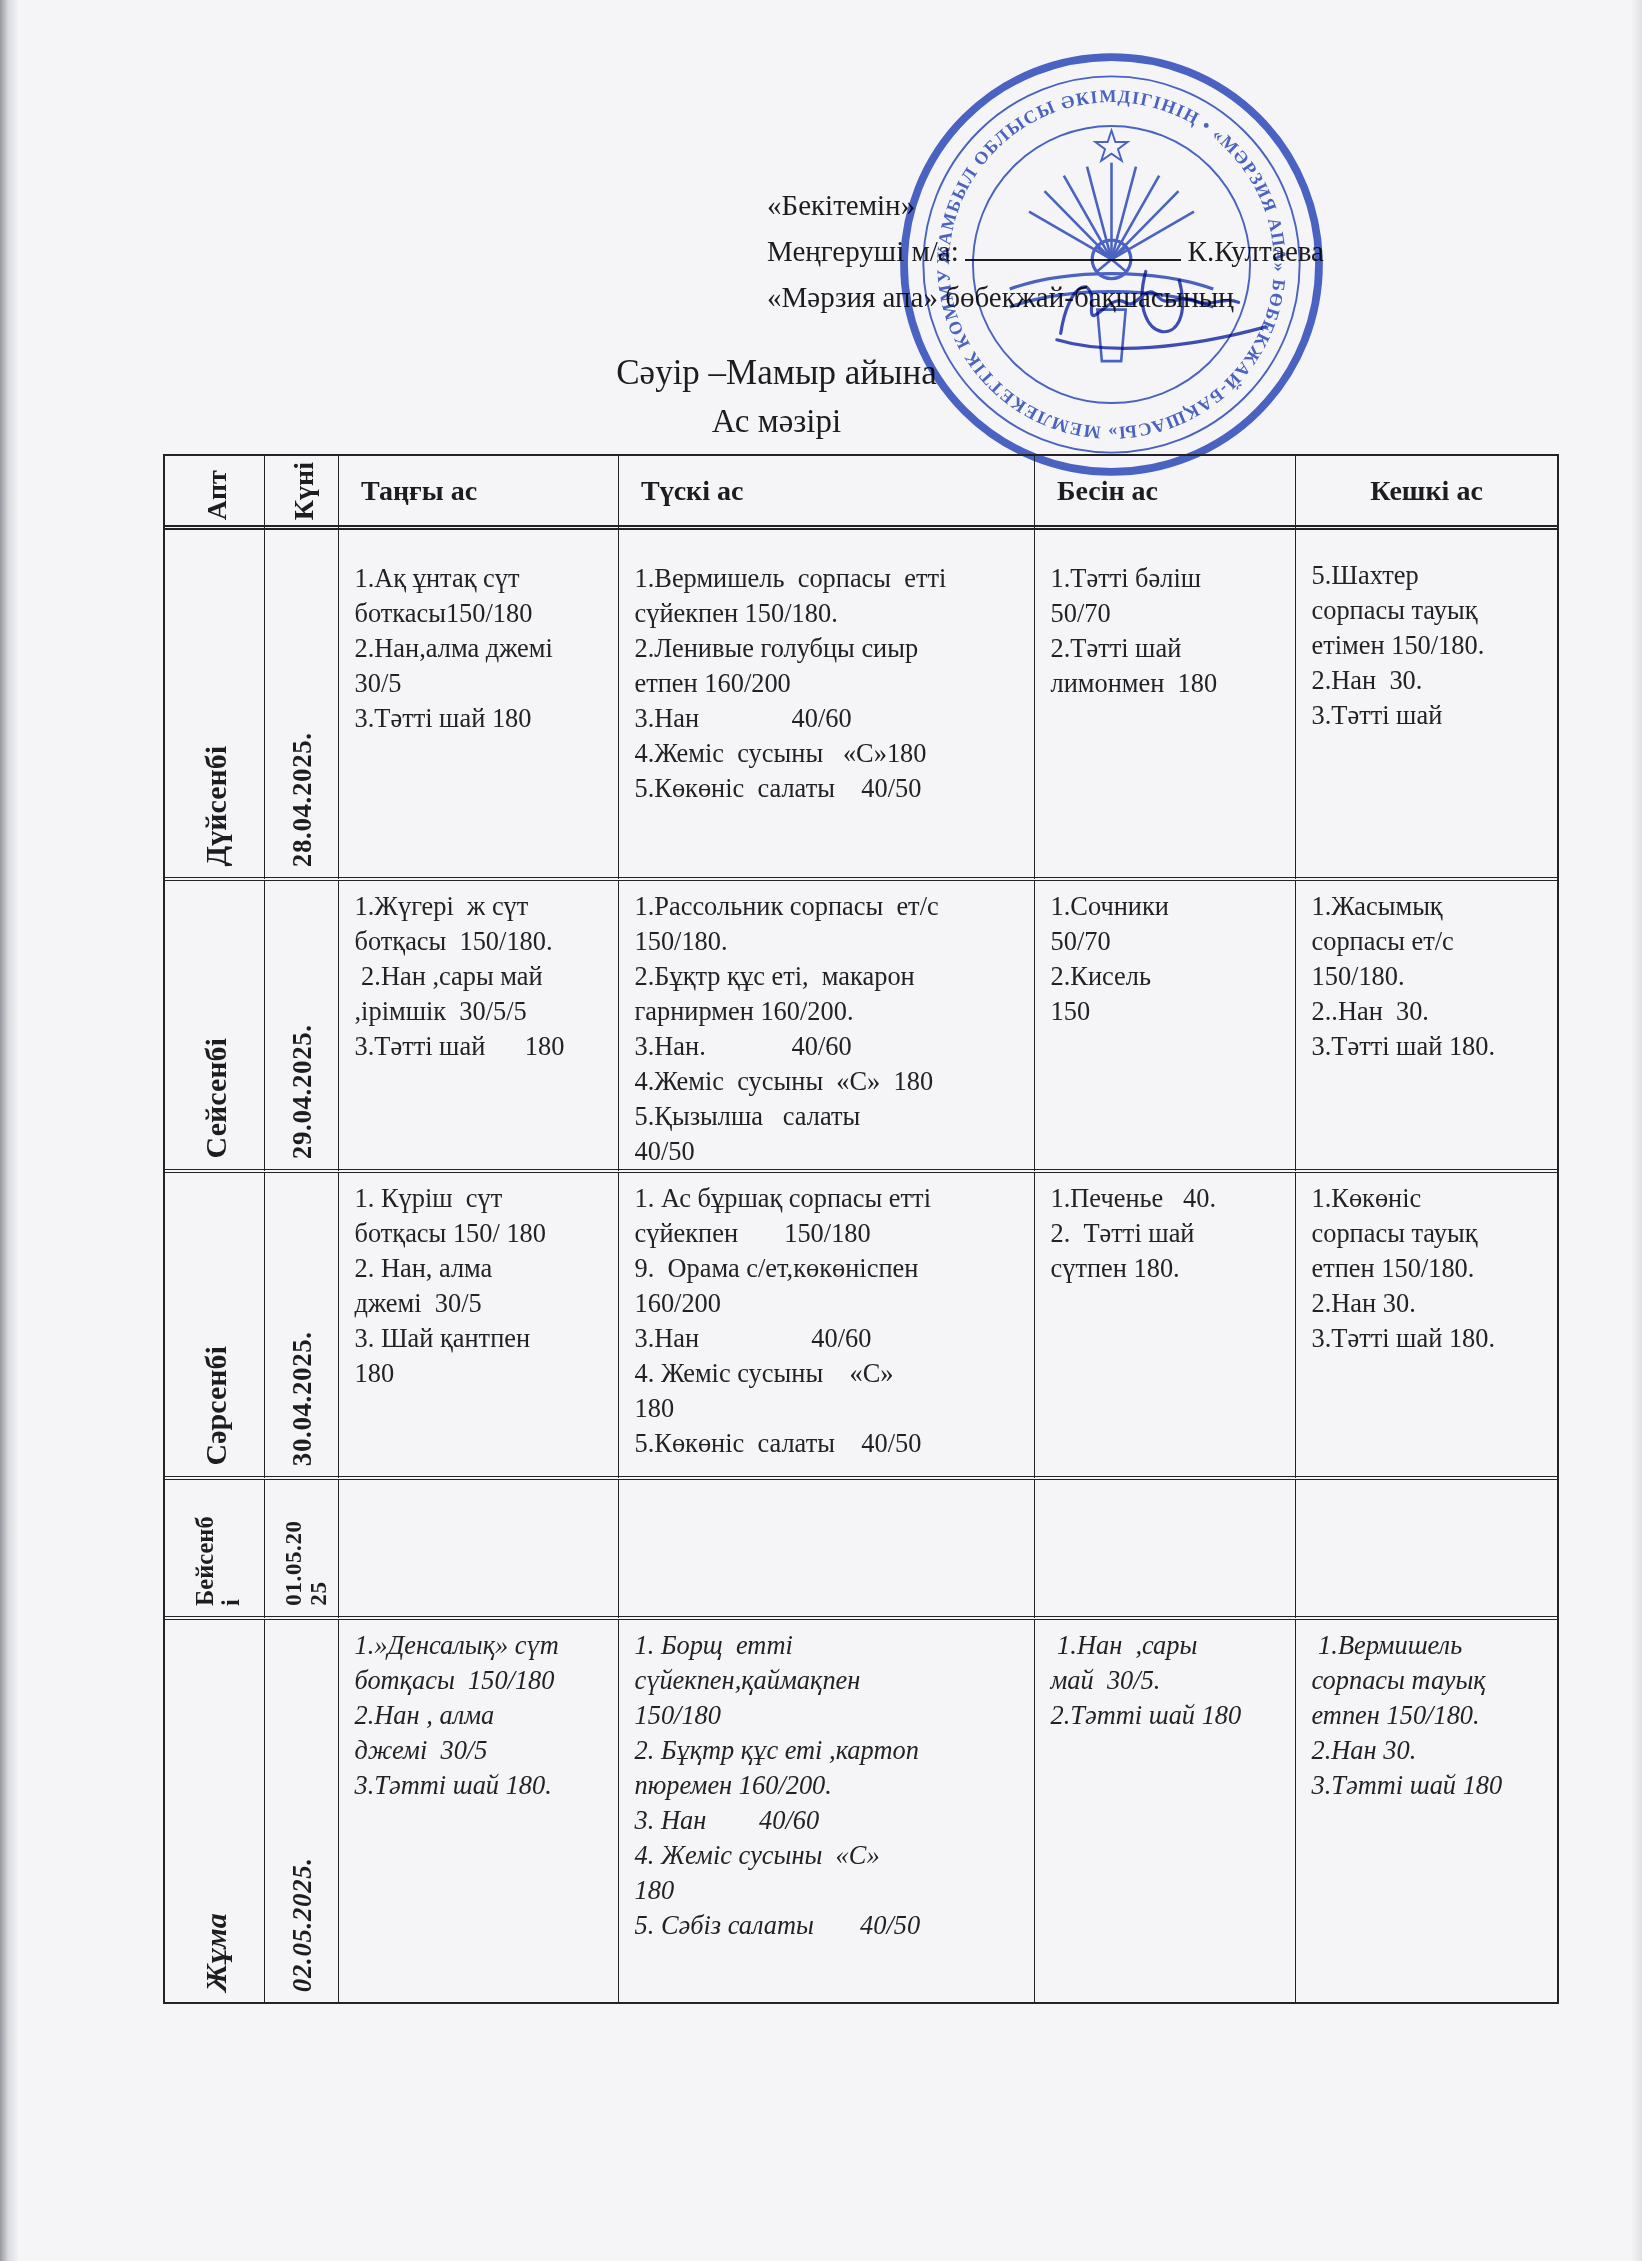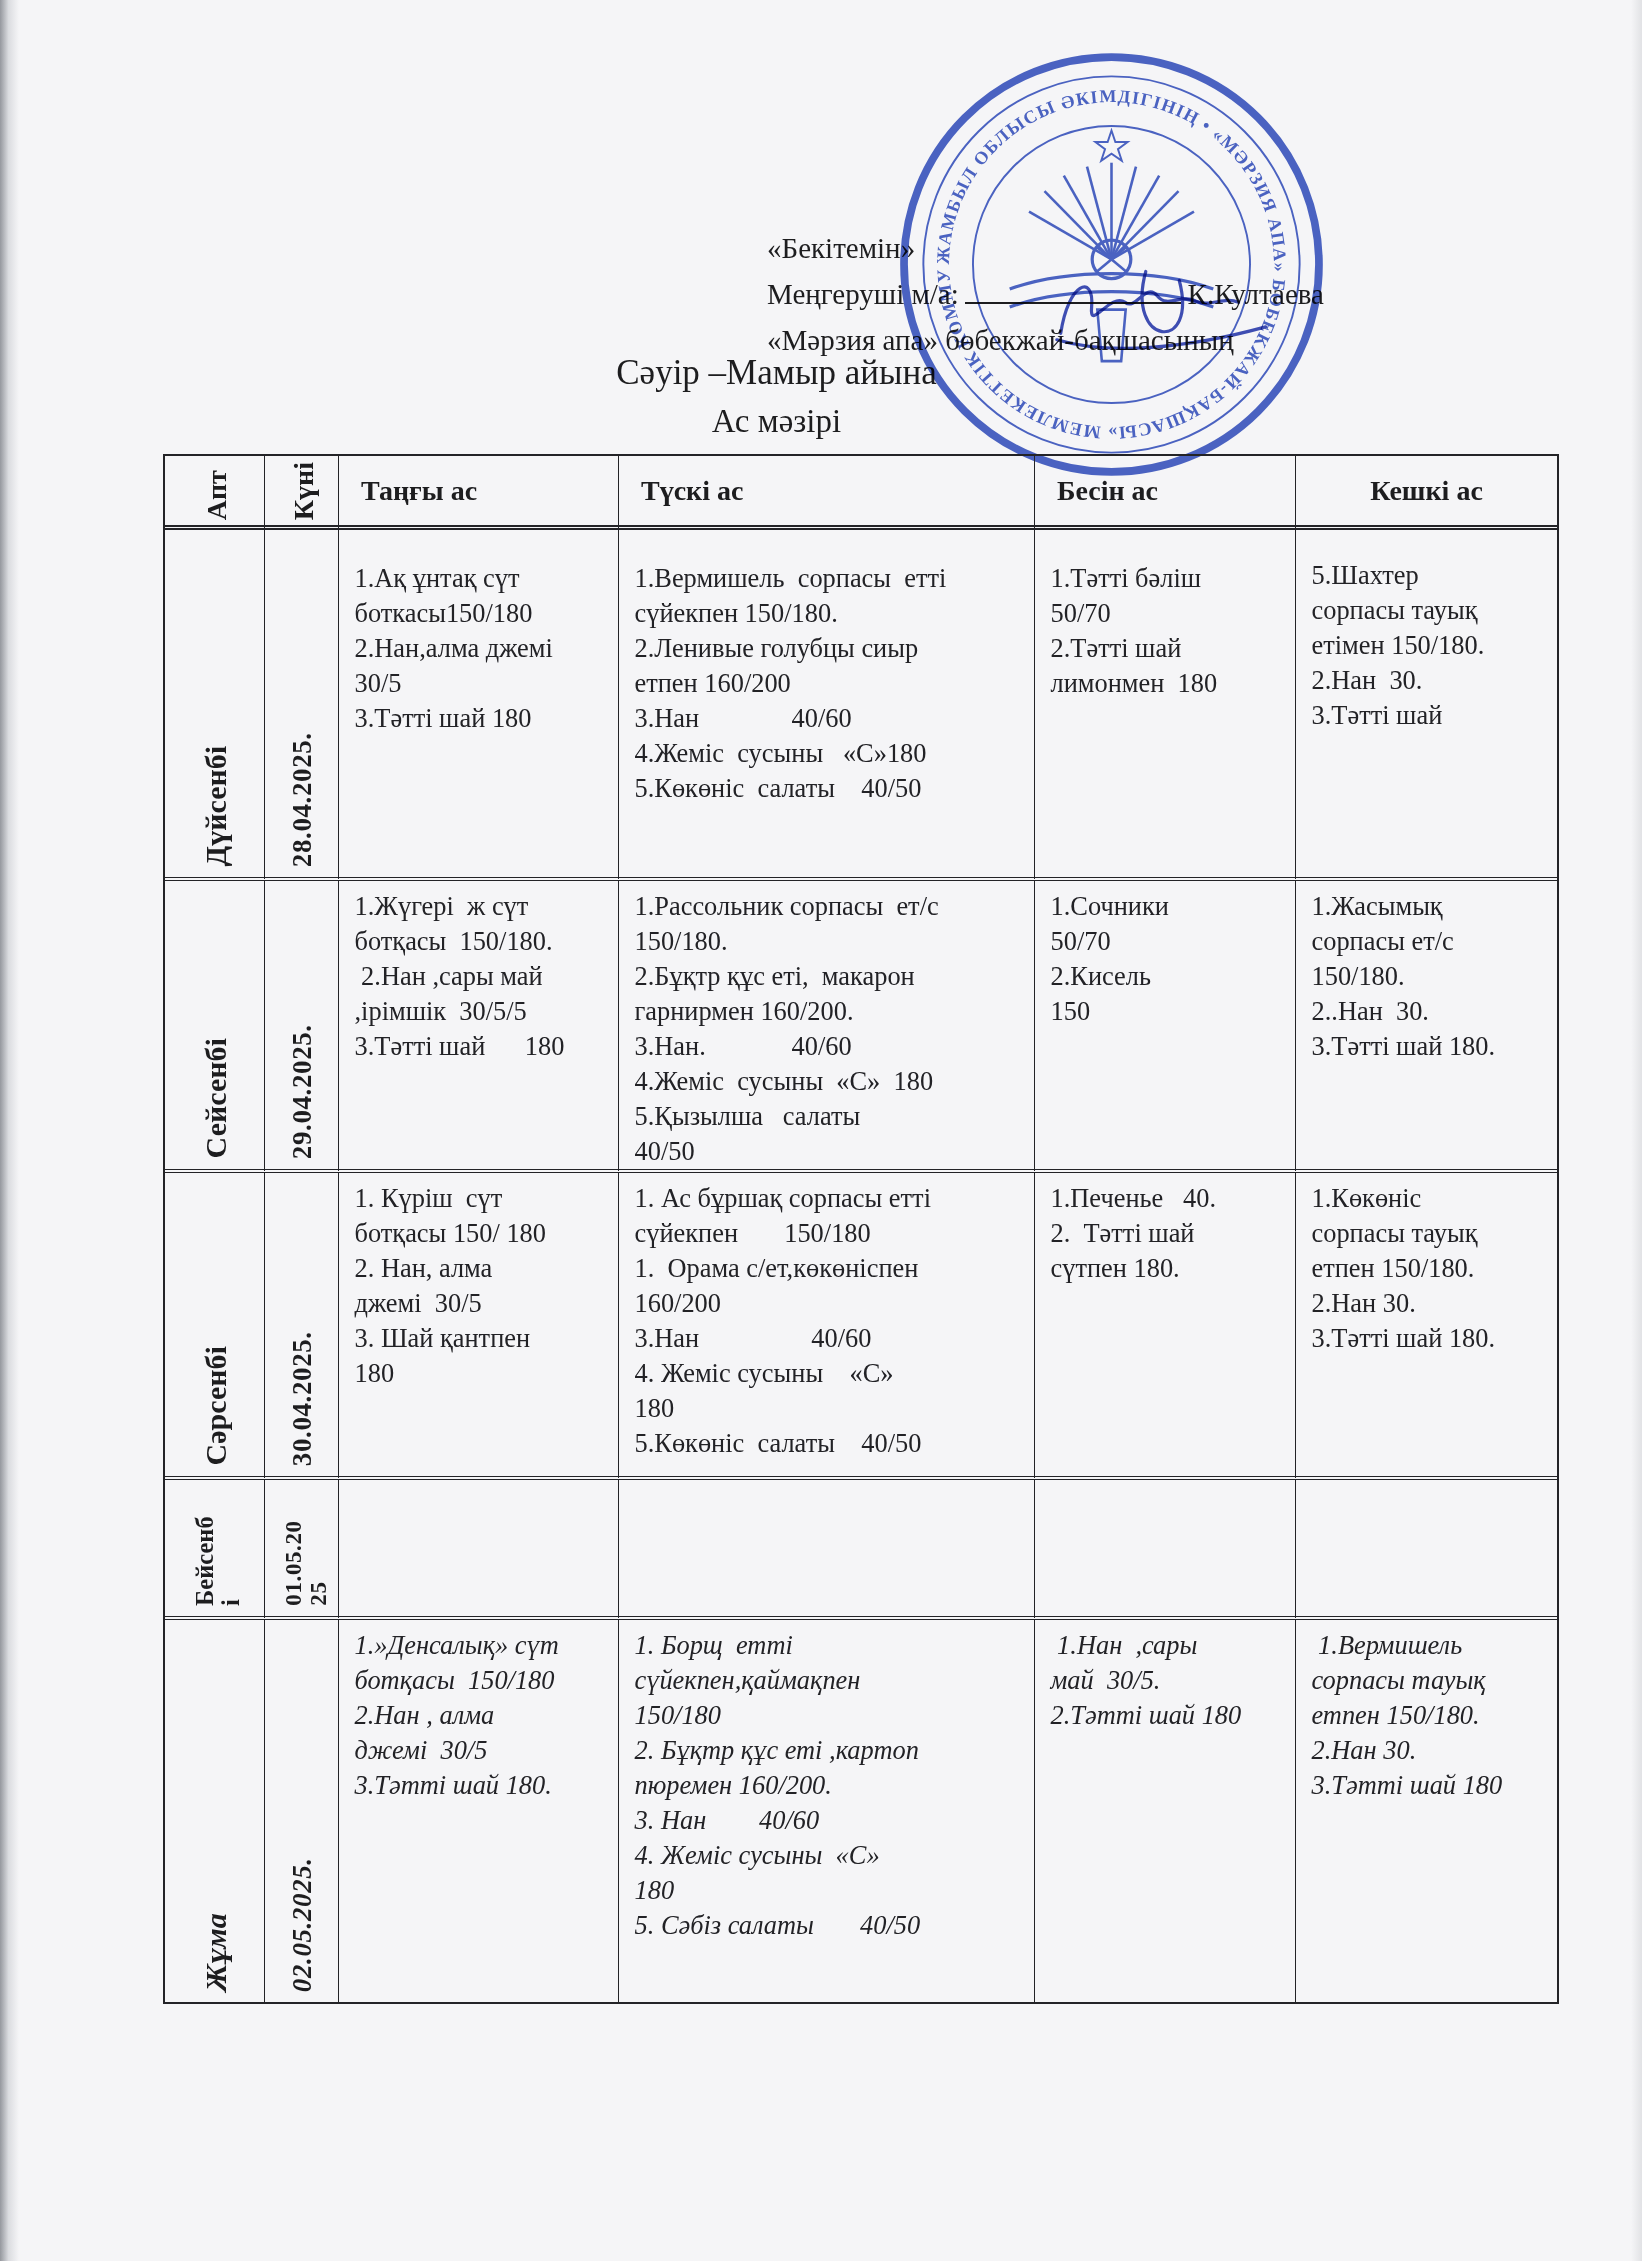--- a/index.html
+++ b/index.html
@@ -16,21 +16,21 @@
     background:linear-gradient(to right, rgba(70,75,85,.55), rgba(140,145,155,.25) 45%, rgba(0,0,0,0));
   }
   .scan-edge-right {
     position:absolute; right:0; top:0; width:11.6px; height:100%;
     background:linear-gradient(to left, rgba(70,75,85,.12), rgba(0,0,0,0));
   }
 
   
   .approval {
     position:absolute; left:767px; top:182px;
-    font-size:29px; line-height:46px; white-space:nowrap;margin-top:43px;
+    font-size:29px; line-height:46px; white-space:nowrap;
   }
   .sig-line {
     display:inline-block; width:216px; height:6.4px;
     border-bottom:2.6px solid #1d1d1f;
     margin:0 6.4px;
   }
 
   
   .doc-title {
     position:absolute; left:451px; top:348px; width:651px;
@@ -205,21 +205,21 @@
     <div class="c meal"><div>1.Сочники</div><div>50/70</div><div>2.Кисель</div><div>150</div></div>
     <div class="c meal last-col"><div>1.Жасымық</div><div>сорпасы ет/с</div><div>150/180.</div><div>2..Нан  30.</div><div>3.Тәтті шай 180.</div></div>
 
     <div class="c">
         <div class="vtext day-label off-1"><div>Сәрсенбі</div></div>
       </div>
     <div class="c">
         <div class="vtext date-label off-1d"><div>30.04.2025.</div></div>
       </div>
     <div class="c meal"><div>1. Күріш  сүт</div><div>ботқасы 150/ 180</div><div>2. Нан, алма</div><div>джемі  30/5</div><div>3. Шай қантпен</div><div>180</div></div>
-    <div class="c meal"><div>1. Ас бұршақ сорпасы етті</div><div>сүйекпен       150/180</div><div>1.  Орама с/ет,көкөніспен</div><div>160/200</div><div>3.Нан                 40/60</div><div>4. Жеміс сусыны    «С»</div><div>180</div><div>5.Көкөніс  салаты    40/50</div></div>
+    <div class="c meal"><div>1. Ас бұршақ сорпасы етті</div><div>сүйекпен       150/180</div><div>9.  Орама с/ет,көкөніспен</div><div>160/200</div><div>3.Нан                 40/60</div><div>4. Жеміс сусыны    «С»</div><div>180</div><div>5.Көкөніс  салаты    40/50</div></div>
     <div class="c meal"><div>1.Печенье   40.</div><div>2.  Тәтті шай</div><div>сүтпен 180.</div></div>
     <div class="c meal last-col"><div>1.Көкөніс</div><div>сорпасы тауық</div><div>етпен 150/180.</div><div>2.Нан 30.</div><div>3.Тәтті шай 180.</div></div>
 
     <div class="c">
         <div class="vtext day-label compact off-2"><div>Бейсенб</div><div>і</div></div>
       </div>
     <div class="c">
         <div class="vtext date-label compact-d off-2"><div>01.05.20</div><div>25</div></div>
       </div>
     <div class="c meal"></div>

